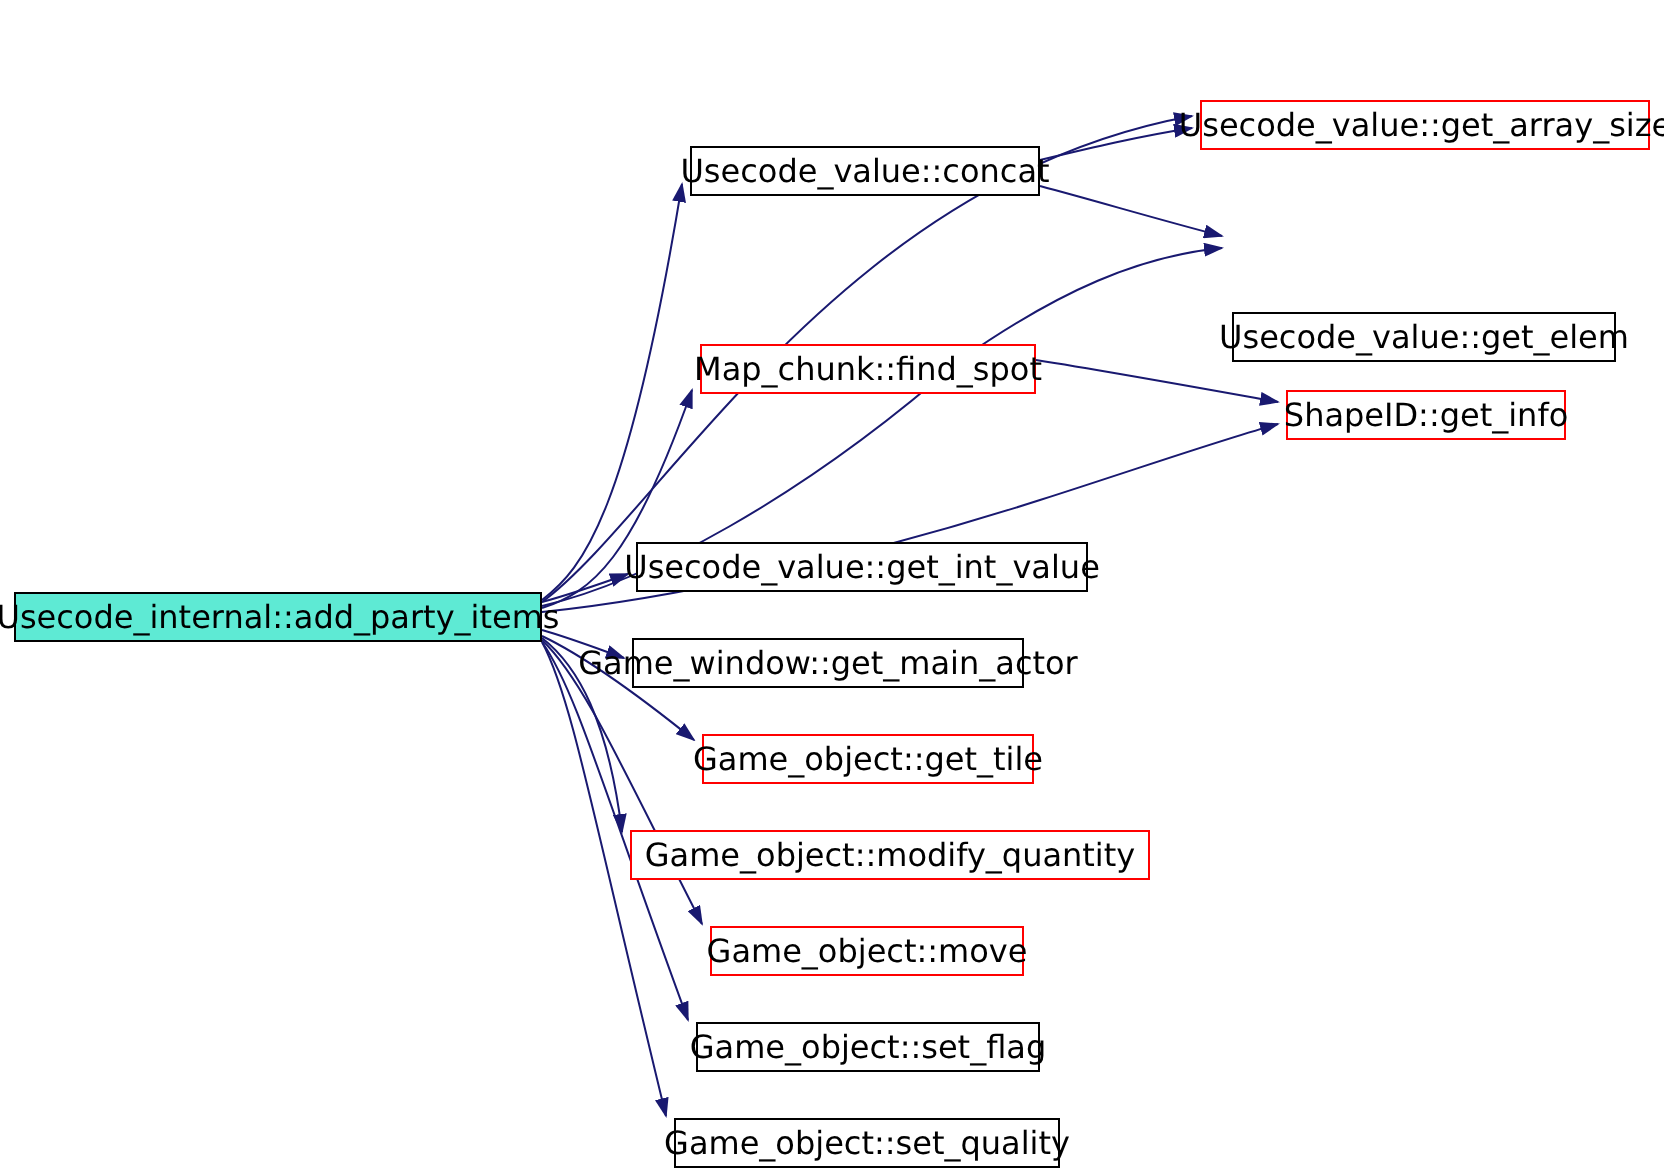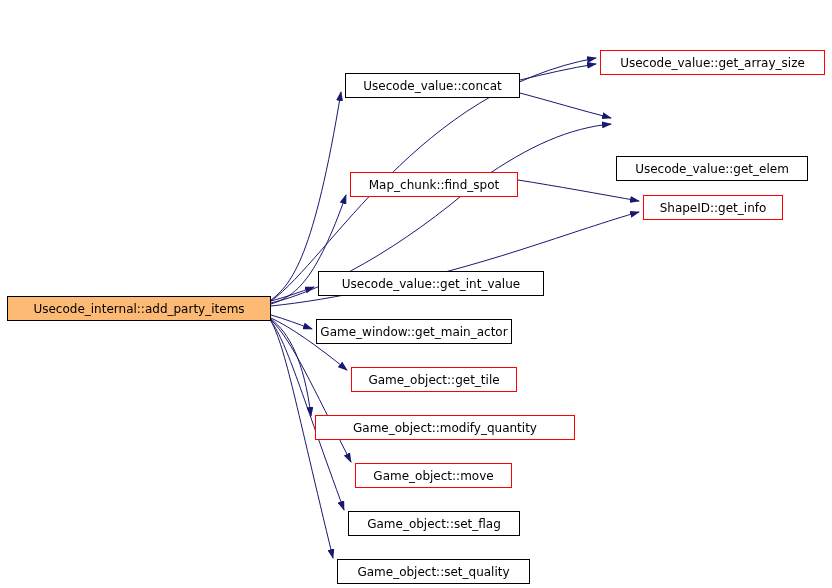--- a/index.html
+++ b/index.html
@@ -25,28 +25,28 @@
     pointer-events: none;
   }
   .node {
     position: absolute;
     box-sizing: border-box;
     display: flex;
     align-items: center;
     justify-content: center;
     background: #ffffff;
     border: 1px solid #000000;
-    font-size: 12px;
+    font-size: 16px;
     line-height: 1;
     color: #000000;
     white-space: nowrap;
     letter-spacing: 0px;
   }
   .node.root {
-    background: #fdba74;
+    background: #5eead4;
     border: 1px solid #000000;
     font-weight: normal;
   }
   .node.red {
     border: 1px solid #ff0000;
   }
   .node-label {
     display: block;
     padding: 0 9px;
   }

